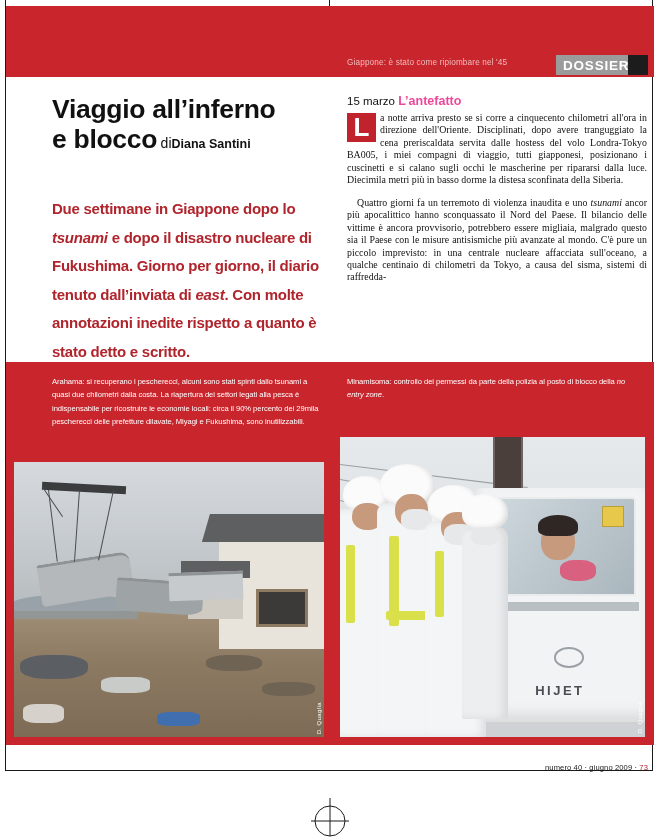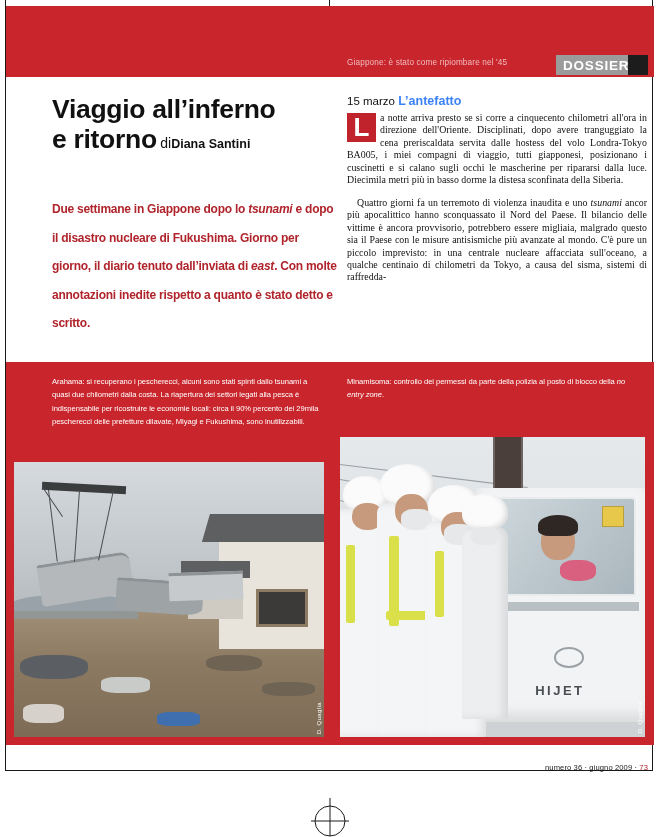--- a/index.html
+++ b/index.html
@@ -24,28 +24,28 @@
   .dossier-sq{position:absolute;left:628px;top:55px;width:20px;height:20px;background:#1c1c1c;}
 
   
   .headline{position:absolute;left:52px;top:76px;width:290px;color:#111;
             font-weight:bold;font-size:26.5px;line-height:30px;letter-spacing:-.3px;}
   .byline{font-size:12.5px;font-weight:bold;letter-spacing:0;}
   .byline .di{font-weight:normal;font-size:14px;font-style:normal;}
 
   
   .standfirst{position:absolute;left:52px;top:195px;width:288px;
-              color:#b0242c;font-size:12px;line-height:28.5px;font-weight:bold;
+              color:#b0242c;font-size:15px;line-height:28.5px;font-weight:bold;
               font-family:"Liberation Sans",sans-serif;letter-spacing:-.25px;}
   .standfirst i{font-style:italic;}
 
   
   .dateline{position:absolute;left:347px;top:94px;width:300px;font-size:11.5px;color:#111;}
   .dateline .dt{font-weight:normal;}
-  .dateline .lb{color:#3b82f6;font-weight:bold;font-size:12.5px;}
+  .dateline .lb{color:#ec4899;font-weight:bold;font-size:12.5px;}
 
   .bodycol{position:absolute;left:347px;top:112px;width:300px;color:#111;
            font-family:"Liberation Serif",serif;font-size:9.9px;line-height:12.45px;
            text-align:justify;}
   .bodycol p{margin:0;}
   .bodycol p.indent{text-indent:10px;margin-top:10px;}
   .bodycol i{font-style:italic;}
   .dropcap{float:left;width:29px;height:29px;background:#c0232b;color:#fff;
            font-family:"Liberation Sans",sans-serif;font-weight:bold;font-size:26px;
            line-height:28px;text-align:center;margin:1px 4px 0 0;}
@@ -121,21 +121,21 @@
     <line x1="5" y1="31" x2="43" y2="31" stroke="#1a1a1a" stroke-width="1"></line>
   </svg>
 
   <div class="hdr-band"></div>
   <div class="hdr-kicker">Giappone: è stato come ripiombare nel '45</div>
   <div class="dossier">DOSSIER</div>
   <div class="dossier-sq"></div>
 
   <h1 class="headline">
     <span>Viaggio all’inferno</span><br>
-    <span>e ritorno</span><span class="byline"> <span class="di">di</span><span>Diana Santini</span></span>
+    <span>e blocco</span><span class="byline"> <span class="di">di</span><span>Diana Santini</span></span>
   </h1>
 
   <div class="standfirst">
     <span>Due settimane in Giappone dopo lo </span><i>tsunami</i><span> e dopo il disastro nucleare di Fukushima. Giorno per giorno, il diario tenuto dall’inviata di </span><i>east</i><span>. Con molte annotazioni inedite rispetto a quanto è stato detto e scritto.</span>
   </div>
 
   <div class="dateline">
     <span class="dt">15 marzo</span>
     <span class="lb">L’antefatto</span>
   </div>
@@ -226,20 +226,20 @@
     <div class="vest" style="left:31%;top:38%;width:3%;height:22%;"></div>
 
     <div class="officer" style="left:40%;top:30%;width:15%;height:64%;background:#eceeef;"></div>
     <div class="helmet" style="left:40%;top:19%;width:15%;height:12%;"></div>
     <div class="mask" style="left:43%;top:30%;width:9%;height:6%;"></div>
 
     <div class="credit" style="right:2px;bottom:4px;">D. Quaglia</div>
   </div>
 
   <div class="footer">
-    <span>numero 36</span>
+    <span>numero 40</span>
     <span>·</span>
     <span>giugno 2009</span>
     <span>·</span>
     <span class="pg">73</span>
   </div>
 
 </div>
 
 </body></html>

